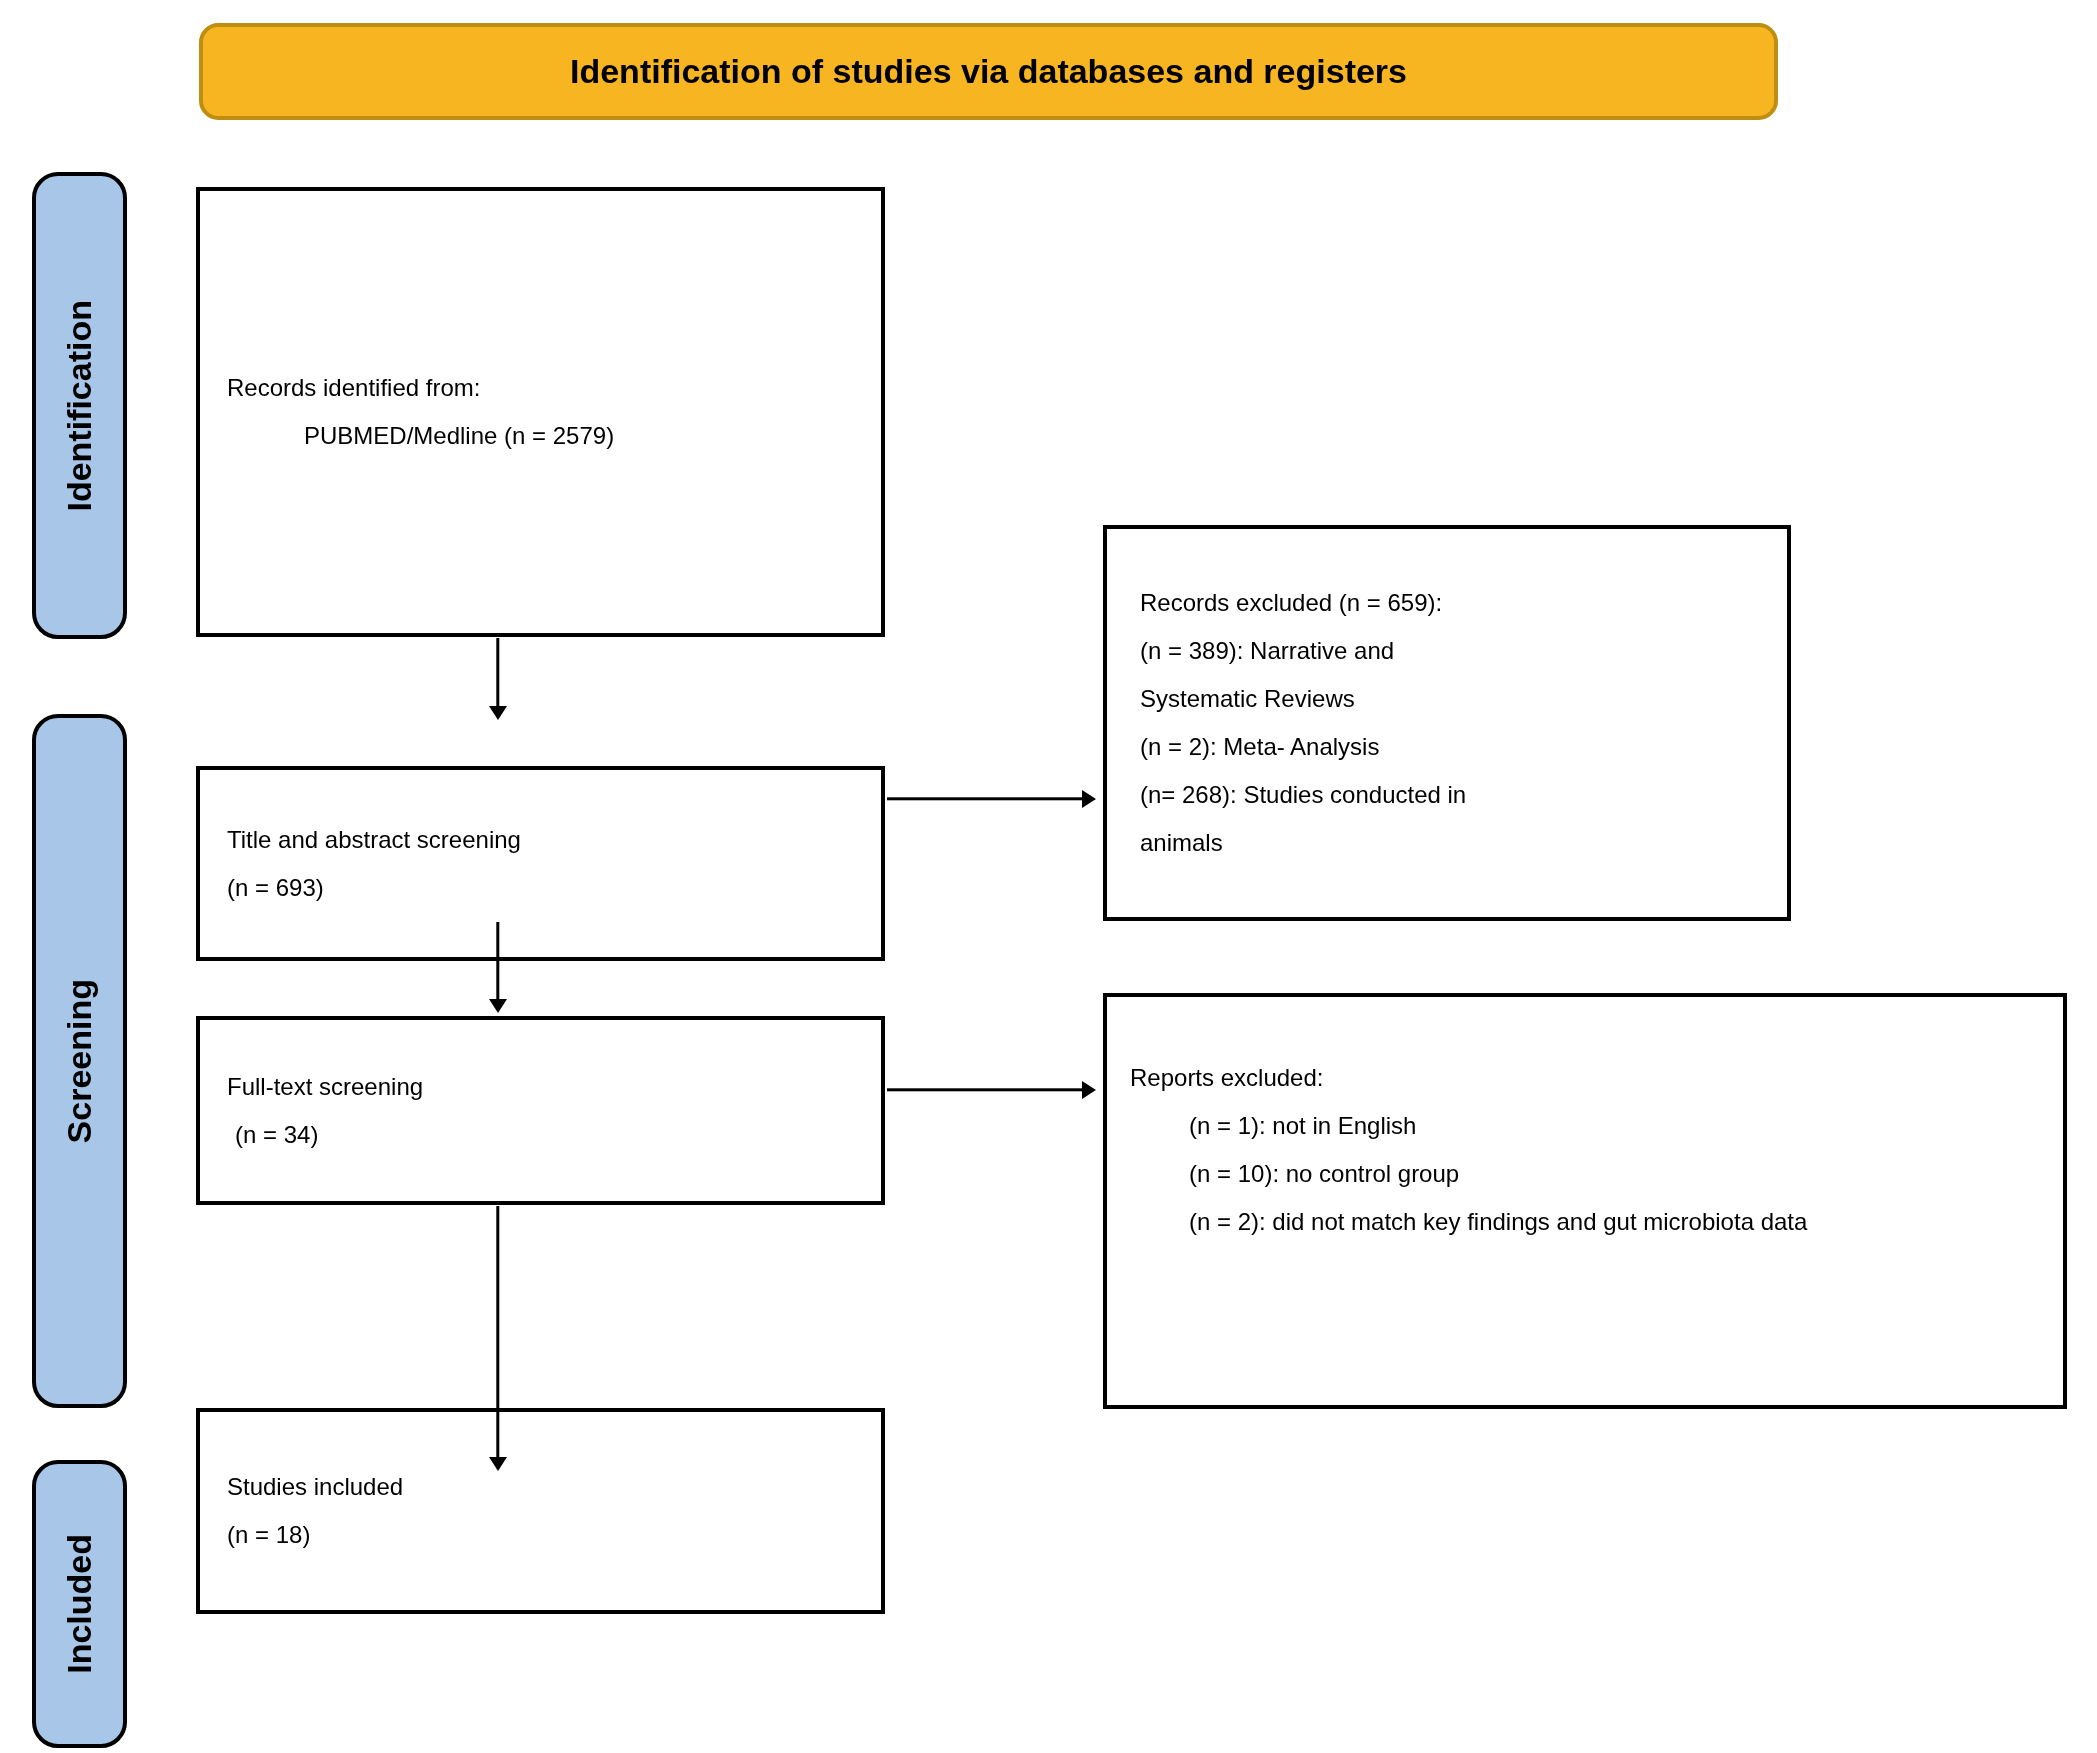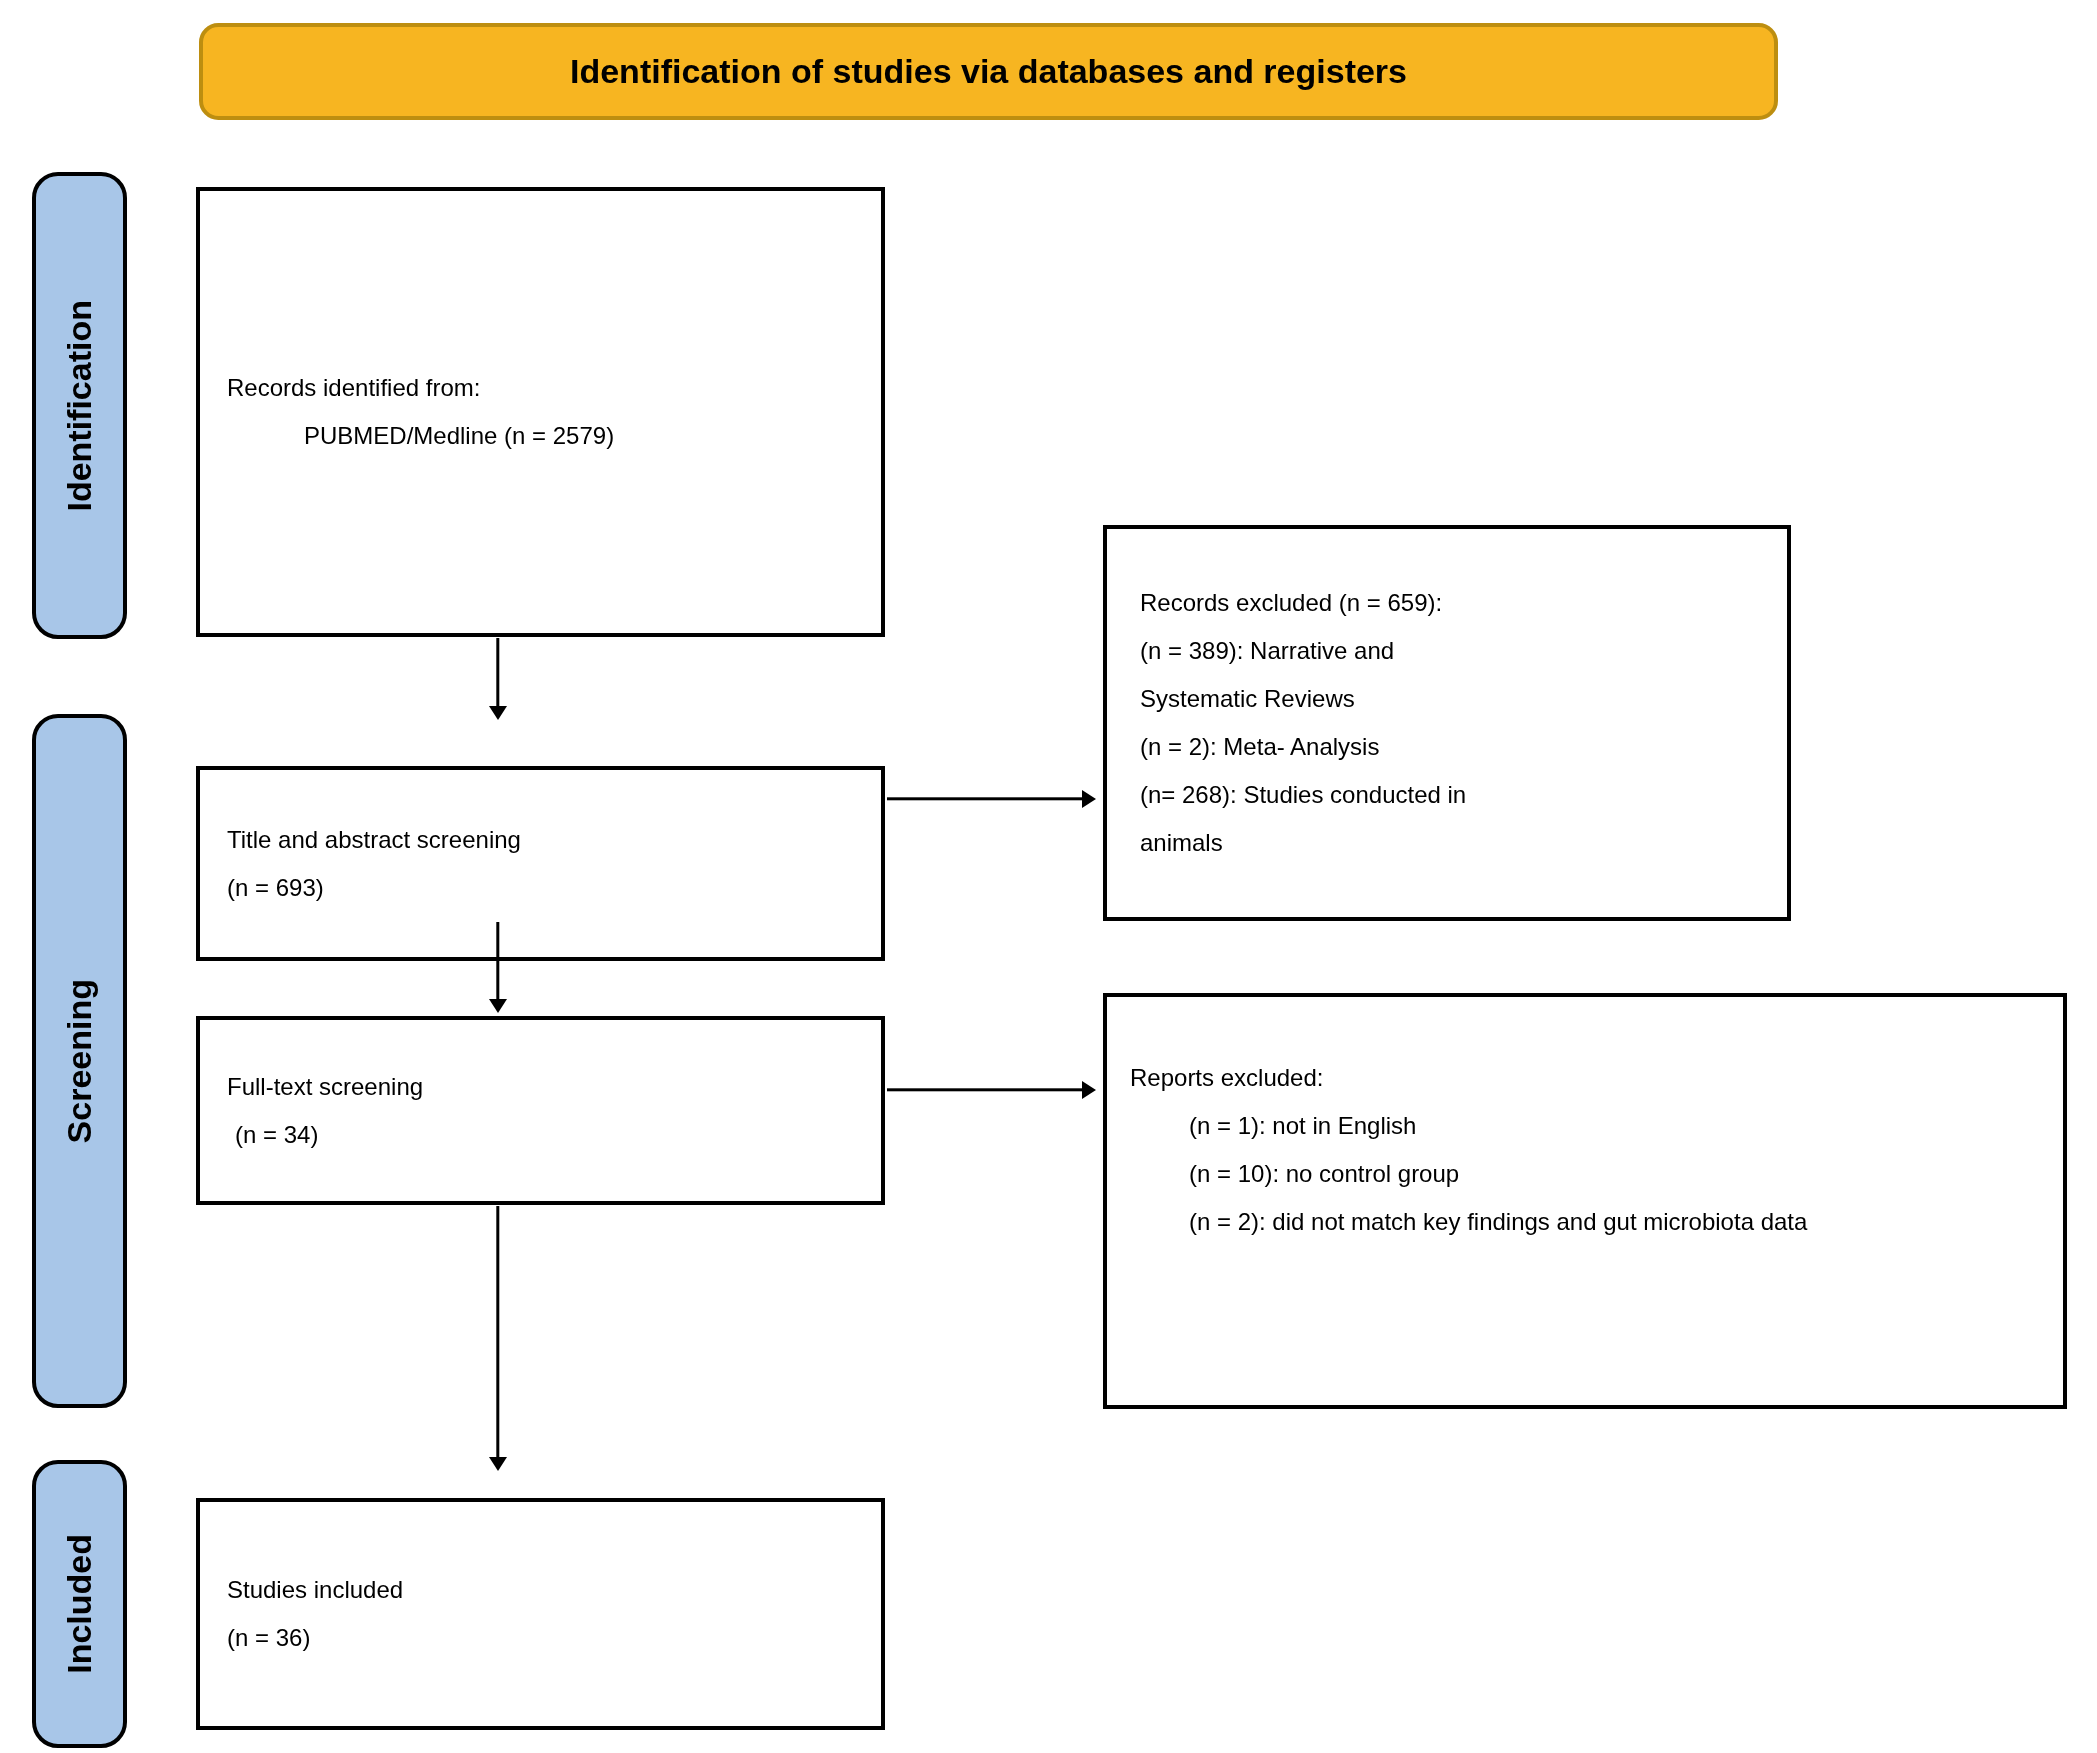--- a/index.html
+++ b/index.html
@@ -53,21 +53,21 @@
     box-sizing:border-box;
     display:flex;flex-direction:column;justify-content:center;
     padding:17px 23px 17px 27px;
   }
   .line{font-size:24px;line-height:48px;}
   .indent-1{padding-left:77px;}
   .tiny-indent{padding-left:8px;}
   .box-records-identified{left:196px;top:187px;width:689px;height:450px;}
   .box-title-abstract{left:196px;top:726px;width:689px;height:195px;margin-top:40px;}
   .box-full-text{left:196px;top:1016px;width:689px;height:189px;}
-  .box-studies-included{left:196px;top:1498px;width:689px;height:232px;}
+  .box-studies-included{left:196px;top:1408px;width:689px;height:206px;}
   .box-records-excluded{left:1103px;top:525px;width:688px;height:396px;padding-left:33px;}
   .box-reports-excluded{
     left:1103px;top:993px;width:964px;height:416px;
     justify-content:flex-start;padding-top:57px;padding-left:23px;
   }
   .rx-item{margin-left:59px;}
   
   .v-arrow{position:absolute;width:19.3px;}
   .v-arrow .shaft{
     position:absolute;top:0;left:50%;transform:translateX(-50%);
@@ -141,21 +141,21 @@
 
   <div class="flowbox box-reports-excluded">
     <div class="line">Reports excluded:</div>
     <div class="line rx-item">(n = 1): not in English</div>
     <div class="line rx-item">(n = 10): no control group</div>
     <div class="line rx-item">(n = 2): did not match key findings and gut microbiota data</div>
   </div>
 
   <div class="flowbox box-studies-included">
     <div class="line">Studies included</div>
-    <div class="line">(n = 36)</div>
+    <div class="line">(n = 18)</div>
   </div>
 
   <div class="v-arrow arrow-1">
     <div class="shaft"></div>
     <div class="head"></div>
   </div>
   <div class="h-arrow arrow-2">
     <div class="shaft"></div>
     <div class="head"></div>
   </div>

